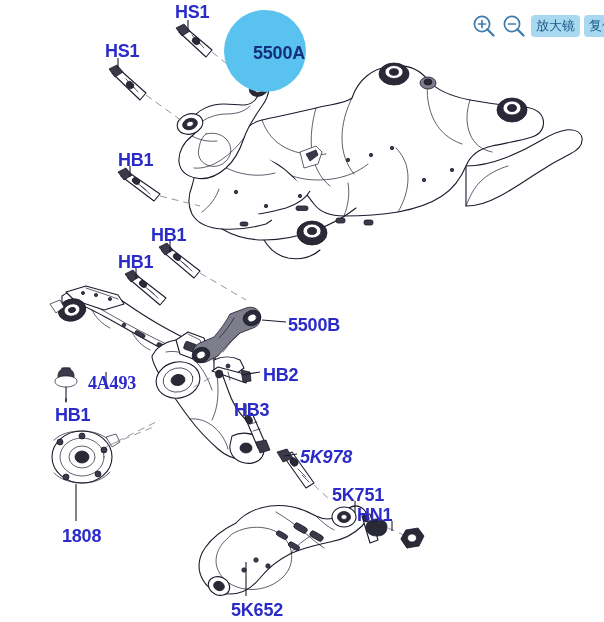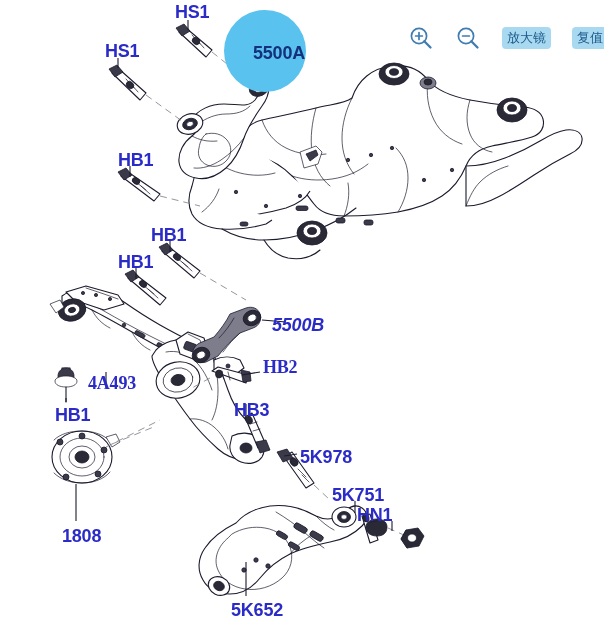--- a/index.html
+++ b/index.html
@@ -16,27 +16,27 @@
   #app {
     position: relative;
     width: 604px;
     height: 622px;
     background: #ffffff;
   }
 
   
   #toolbar {
     position: absolute;
-    top: 16px;
+    top: 4px;
     right: 0;
     height: 44px;
     display: flex;
     align-items: center;
-    gap: 21px;
-    padding-right: 16px;
+    gap: 4px;
+    padding-right: 4px;
     z-index: 40;
   }
   .tool-icon {
     width: 26px;
     height: 26px;
     display: block;
     cursor: pointer;
   }
   .tool-btn {
     height: 22px;
@@ -465,26 +465,26 @@
 
   <div id="highlight" style="left: 224px; top: 10px; width: 82px; height: 82px; background: rgb(89, 194, 238);"></div>
 
   <div id="callouts">
       <div class="callout" style="left: 175px; top: 2px;">HS1</div>
       <div class="callout" style="left: 105px; top: 41px;">HS1</div>
       <div class="callout onhi" style="left: 253px; top: 43px;">5500A</div>
       <div class="callout" style="left: 118px; top: 150px;">HB1</div>
       <div class="callout" style="left: 151px; top: 225px;">HB1</div>
       <div class="callout" style="left: 118px; top: 252px;">HB1</div>
-      <div class="callout" style="left: 272px; top: 315px; font-style: italic;">5500B</div>
-      <div class="callout" style="left: 263px; top: 357px; font-family: Liberation Serif, serif;">HB2</div>
+      <div class="callout" style="left: 288px; top: 315px;">5500B</div>
+      <div class="callout" style="left: 263px; top: 365px;">HB2</div>
       <div class="callout" style="left: 88px; top: 373px; font-family: Liberation Serif, serif;">4A493</div>
       <div class="callout" style="left: 55px; top: 405px;">HB1</div>
       <div class="callout" style="left: 234px; top: 400px; text-align: center;">HB3</div>
-      <div class="callout" style="left: 300px; top: 447px;">5K978</div>
+      <div class="callout" style="left: 300px; top: 447px; font-style: italic;">5K978</div>
       <div class="callout" style="left: 332px; top: 485px;">5K751</div>
       <div class="callout" style="left: 357px; top: 505px;">HN1</div>
       <div class="callout" style="left: 62px; top: 526px;">1808</div>
       <div class="callout" style="left: 231px; top: 600px;">5K652</div>
     </div>
 
   <div id="toolbar">
     <span class="tool-icon" title="zoom in">
       <svg viewBox="0 0 26 26" width="26" height="26" xmlns="http://www.w3.org/2000/svg">
         <circle cx="11" cy="11" r="7.6" fill="none" stroke="#3e7cb1" stroke-width="1.7"></circle>

